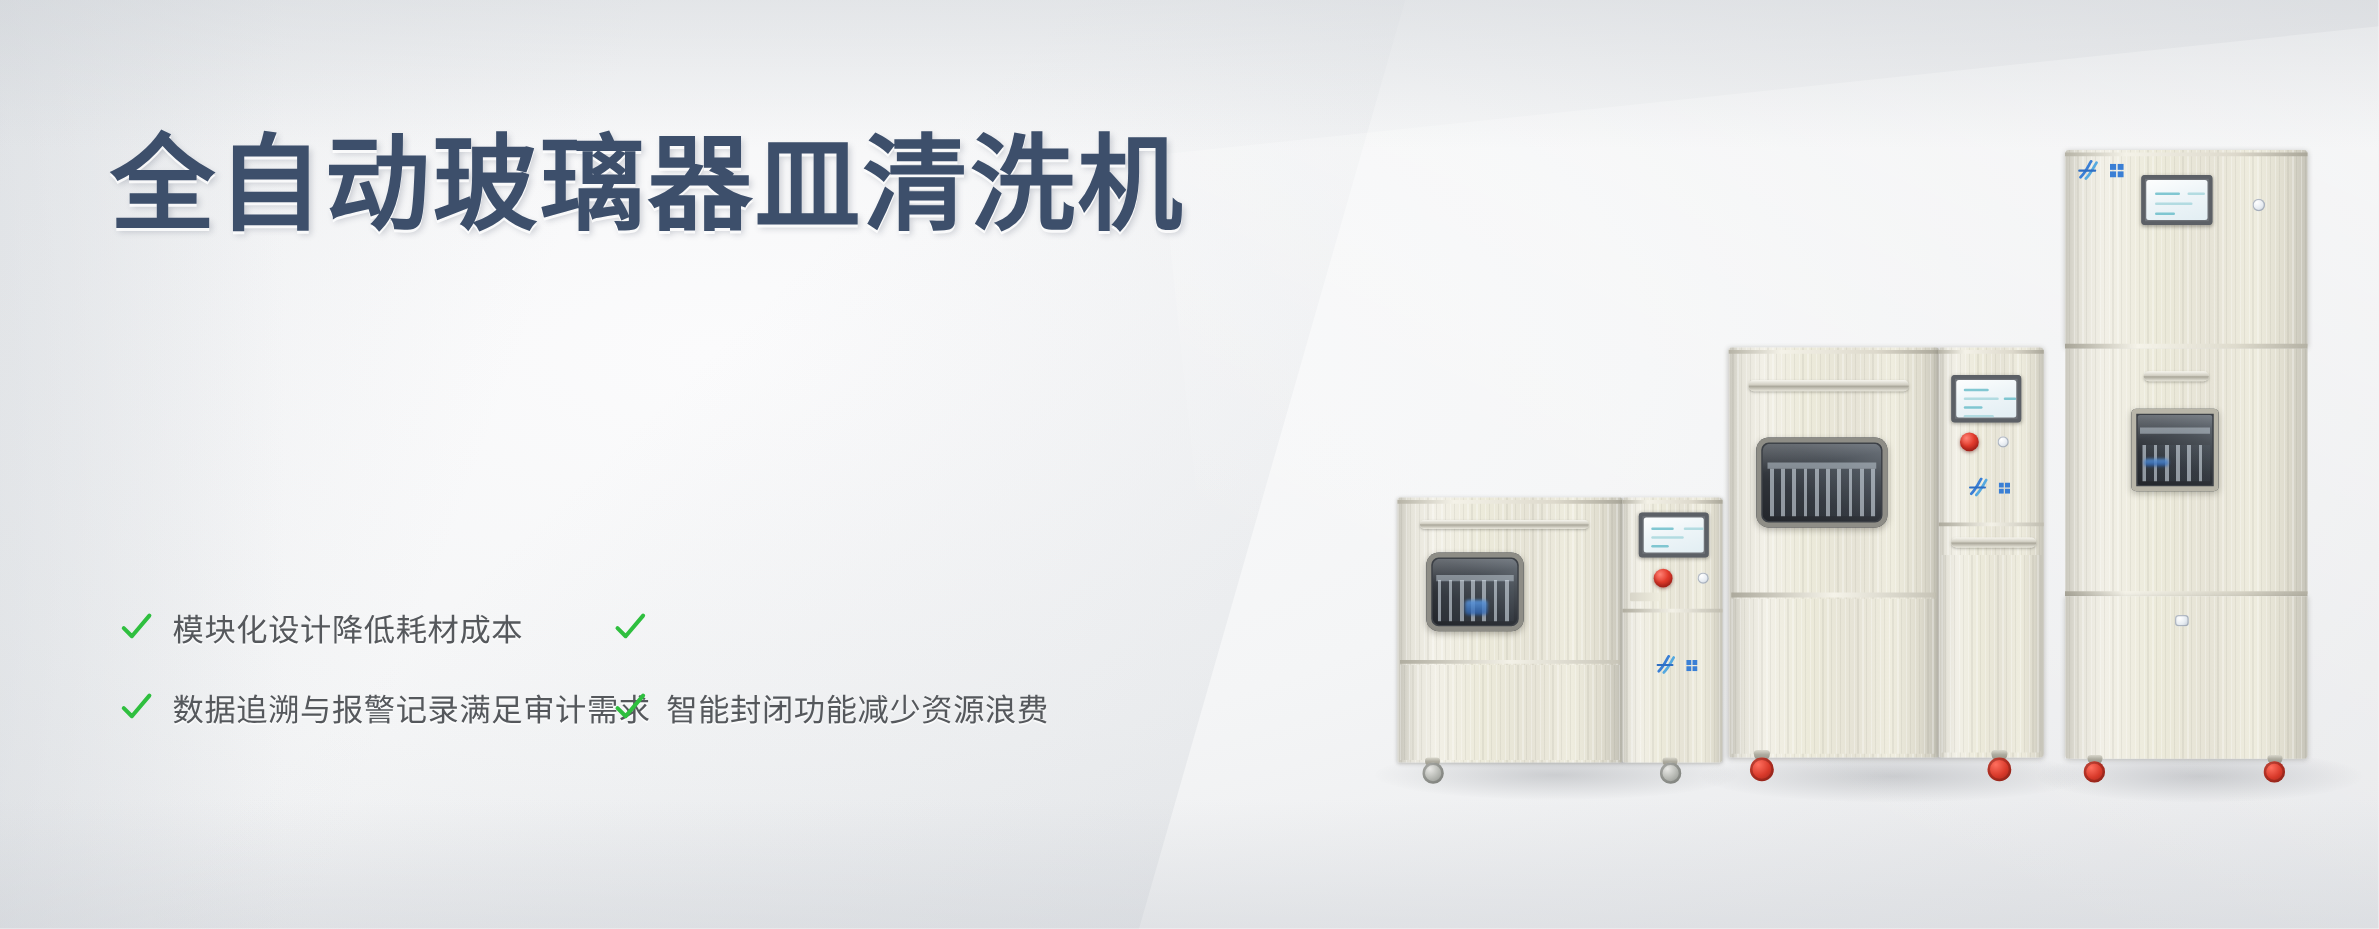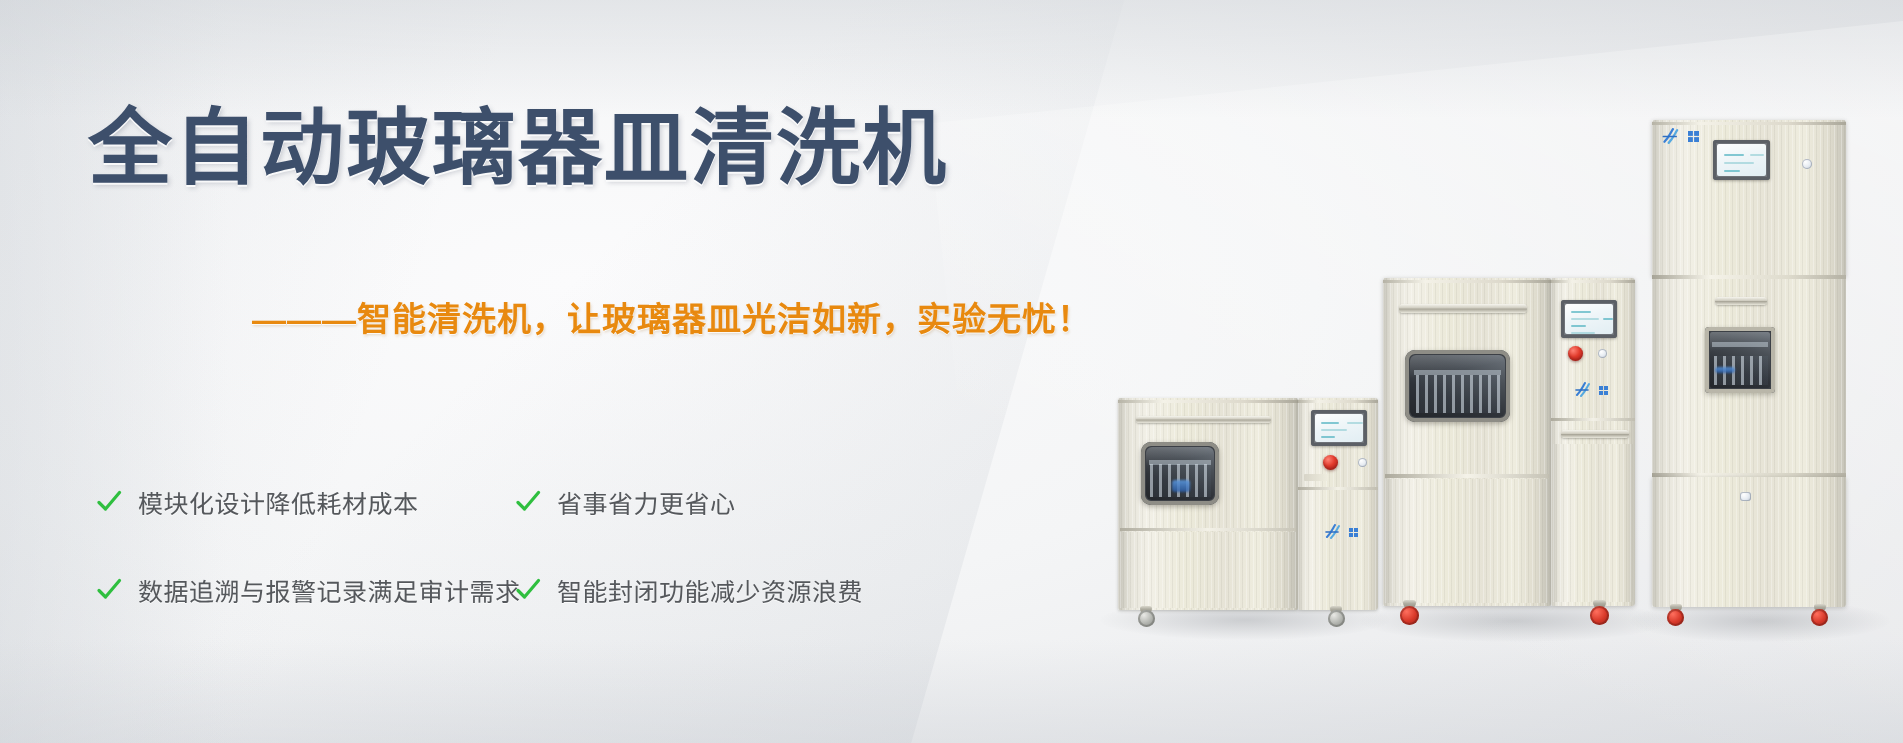--- a/index.html
+++ b/index.html
@@ -78,21 +78,20 @@
   }
 
   
   .features{
     position:absolute;left:96px;top:470px;
     display:grid;
     grid-template-columns:395px auto;
     grid-auto-rows:64px;
     column-gap:0px;row-gap:0px;
     align-items:center;
-    gap:24px;
   }
   .feat{display:flex;align-items:center;gap:16px;white-space:nowrap;}
   .check{
     width:26px;height:26px;flex:0 0 26px;position:relative;display:block;
   }
   .check svg{display:block;width:26px;height:26px;}
   .feat-label{
     font-size:25px;color:#55585c;letter-spacing:.5px;
     text-shadow:0 1px 0 rgba(255,255,255,.7);
   }
@@ -210,40 +209,38 @@
 
   <div class="bg-base"></div>
   <div class="bg-facets"></div>
   <div class="bg-wedge-a"></div>
   <div class="bg-wedge-b"></div>
   <div class="bg-wedge-c"></div>
   <div class="bg-vignette"></div>
 
   <div class="copy">
     <div class="headline">全自动玻璃器皿清洗机</div>
-    <div class="subhead">———智能清洗机，让玻璃器皿光洁如新，实验无忧！</div>
 
     <div class="features">
 
       <div class="feat">
         <span class="check">
           <svg viewBox="0 0 26 26" xmlns="http://www.w3.org/2000/svg">
             <path d="M3 13.5 L9.5 20 L23.5 3.5" fill="none" stroke="#2fbf3f" stroke-width="3.2" stroke-linecap="round" stroke-linejoin="round"></path>
           </svg>
         </span>
         <span class="feat-label">模块化设计降低耗材成本</span>
       </div>
 
       <div class="feat">
         <span class="check">
           <svg viewBox="0 0 26 26" xmlns="http://www.w3.org/2000/svg">
             <path d="M3 13.5 L9.5 20 L23.5 3.5" fill="none" stroke="#2fbf3f" stroke-width="3.2" stroke-linecap="round" stroke-linejoin="round"></path>
           </svg>
         </span>
-        <span class="feat-label">省事省力更省心</span>
       </div>
 
       <div class="feat">
         <span class="check">
           <svg viewBox="0 0 26 26" xmlns="http://www.w3.org/2000/svg">
             <path d="M3 13.5 L9.5 20 L23.5 3.5" fill="none" stroke="#2fbf3f" stroke-width="3.2" stroke-linecap="round" stroke-linejoin="round"></path>
           </svg>
         </span>
         <span class="feat-label">数据追溯与报警记录满足审计需求</span>
       </div>

